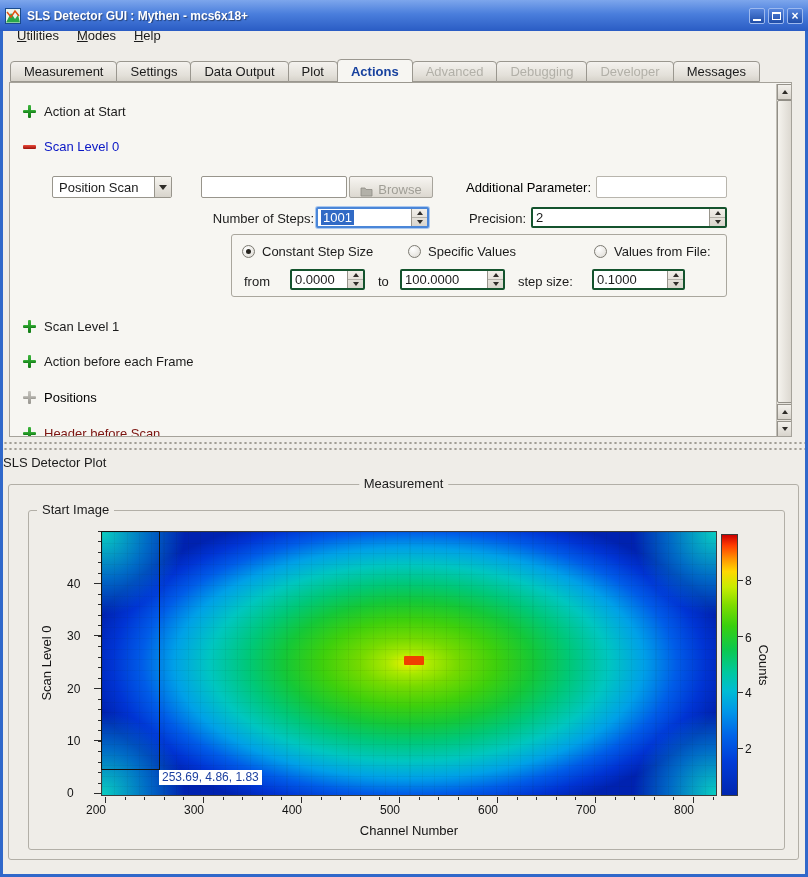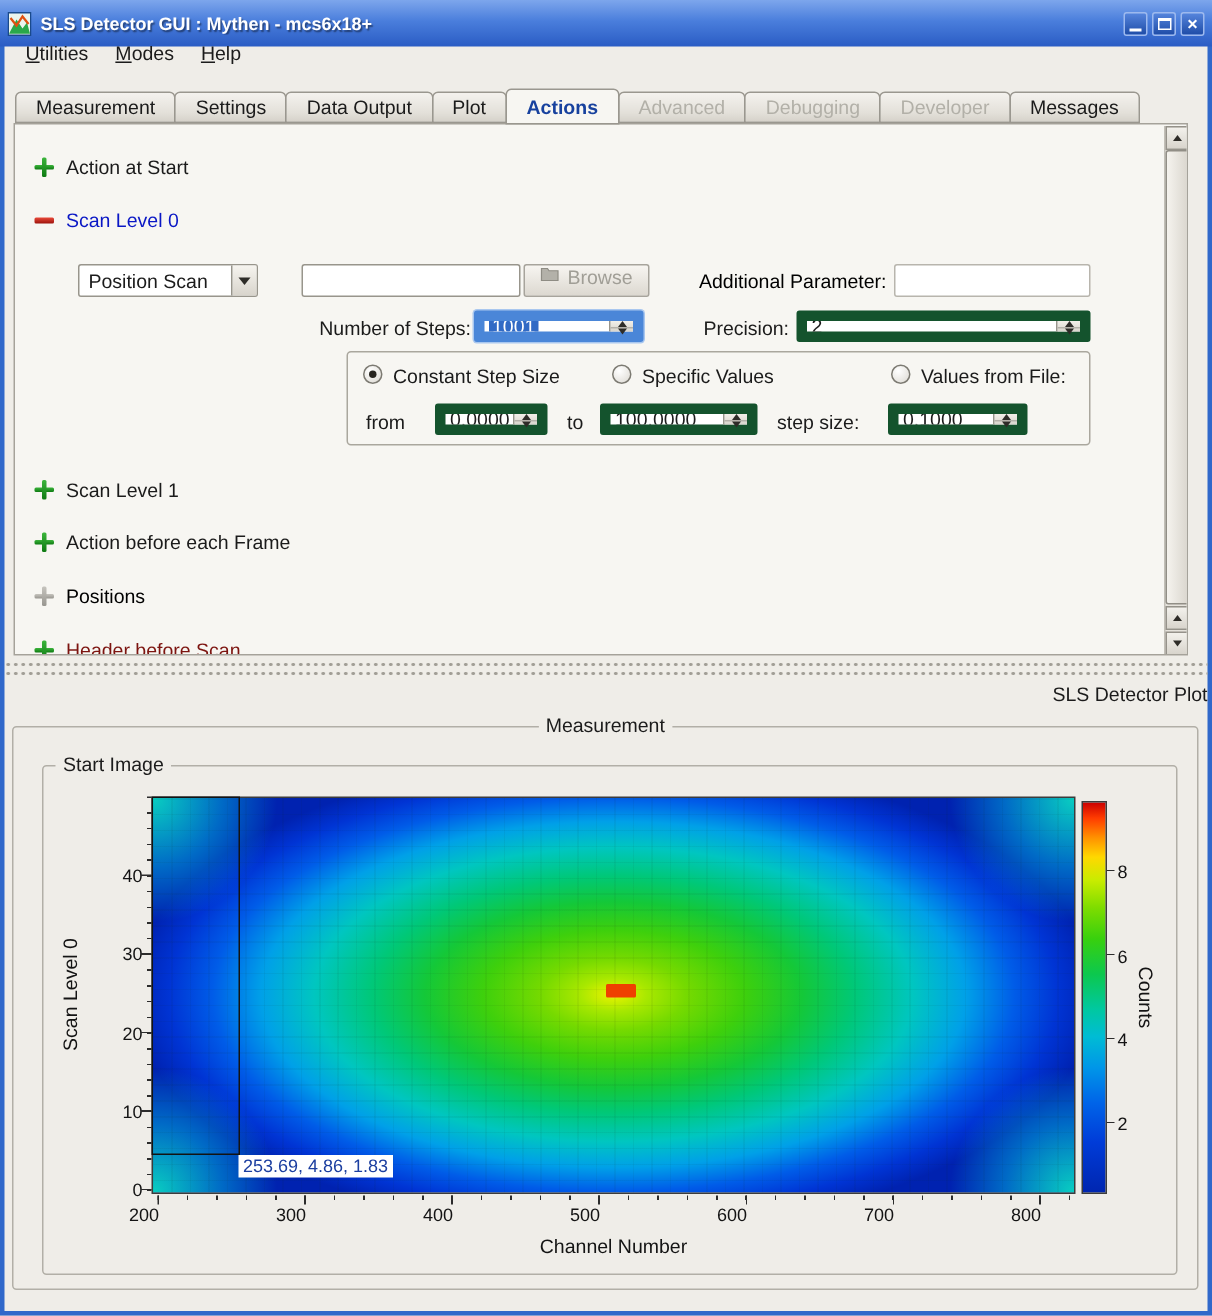--- a/index.html
+++ b/index.html
@@ -51,48 +51,48 @@
   .xplus.gray::before,.xplus.gray::after{background:linear-gradient(#c6c4be,#989690)}
   .xminus{position:relative;width:13px;height:13px;flex:0 0 13px}
   .xminus::before{content:"";position:absolute;left:0;top:5px;width:13px;height:4px;background:linear-gradient(#ea4a3a,#9c120c);border-radius:1px}
 
   .text-input{position:absolute;height:22px;background:#fff;border:1px solid #98958c;border-radius:2px;padding:0 4px;font:inherit}
   .combo{position:absolute;height:22px;border:1px solid #98958c;border-radius:2px;background:#fff;display:flex;align-items:stretch}
   .combo-text{flex:1;display:flex;align-items:center;padding:0 6px;white-space:nowrap}
   .combo-btn{width:17px;background:linear-gradient(#f6f4ef,#d8d4cc);border-left:1px solid #98958c;display:flex;align-items:center;justify-content:center}
   .tri-down{width:0;height:0;border-left:4px solid transparent;border-right:4px solid transparent;border-top:5px solid #2e2c28}
 
-  .btn{position:absolute;height:22px;display:flex;align-items:flex-start;justify-content:center;gap:5px;
+  .btn{position:absolute;height:22px;display:flex;align-items:flex-end;justify-content:center;gap:5px;
     border:1px solid #a7a49c;border-radius:2px;background:linear-gradient(#f7f5f1,#dcd8d0)}
   .btn.disabled{color:#a09e96}
 
-  .spin{position:absolute;height:21px;border:7px solid #14532d;border-radius:2px;background:#fff;display:flex}
+  .spin{position:absolute;height:21px;border:2px solid #14532d;border-radius:2px;background:#fff;display:flex}
   .spin.focused{border-color:#4a86d8;box-shadow:0 0 0 1px #a9c7ef}
   .spin-val{flex:1;display:flex;align-items:center;padding:0 3px;overflow:hidden;white-space:nowrap}
   .sel-text{background:#316ac5;color:#fff;padding:0 2px}
   .spin-btns{width:16px;display:flex;flex-direction:column;border-left:1px solid #98958c;background:linear-gradient(#f2efe9,#d9d5cd)}
   .spin-b{flex:1;display:flex;align-items:center;justify-content:center}
   .spin-b + .spin-b{border-top:1px solid #b4b1a9}
   .tri-up-s{width:0;height:0;border-left:3px solid transparent;border-right:3px solid transparent;border-bottom:4px solid #2e2c28}
   .tri-down-s{width:0;height:0;border-left:3px solid transparent;border-right:3px solid transparent;border-top:4px solid #2e2c28}
 
   .groupbox{position:absolute;border:1px solid #aaa79e;border-radius:3px}
-  .radio-row{position:absolute;display:flex;align-items:flex-start;gap:7px;height:16px;white-space:nowrap}
+  .radio-row{position:absolute;display:flex;align-items:center;gap:7px;height:16px;white-space:nowrap}
   .radio{width:13px;height:13px;border-radius:50%;border:1px solid #7c7a72;background:radial-gradient(circle at 35% 30%,#fff,#dcd9d2);position:relative;flex:0 0 13px}
   .radio.sel::after{content:"";position:absolute;left:3px;top:3px;width:5px;height:5px;border-radius:50%;background:#26241f}
 
   
   .vscroll{position:absolute;left:766px;top:1px;width:16px;height:353px;background:#e6e3dc;border-left:1px solid #c2bfb7}
   .sb-btn{position:absolute;left:0;width:16px;height:16px;border:1px solid #95928a;background:linear-gradient(#f3f1ec,#d8d4cc);display:flex;align-items:center;justify-content:center}
   .sb-thumb{position:absolute;left:0;top:16px;width:16px;height:303px;border:1px solid #918e86;border-radius:2px;background:linear-gradient(to right,#f5f3ee,#dad6ce)}
 
   
   .splitter{position:absolute;left:3px;top:440px;width:802px;height:12px;
     background-image:radial-gradient(circle,#a19e96 1px,transparent 1.3px);background-size:5px 6px}
-  .dock-title{position:absolute;left:3px;top:455px;width:802px;text-align:right}
+  .dock-title{position:absolute;left:3px;top:455px;width:802px;text-align:left}
 
   
   .fieldset{position:absolute;border:1px solid #b2afa7;border-radius:3px}
   .legend{position:absolute;top:-9px;background:#efede8;padding:0 5px;white-space:nowrap}
   .legend.centered{left:50%;transform:translateX(-50%)}
 
   
   .canvas{position:absolute;left:72px;top:20px;width:616px;height:265px;border:1px solid #3c3c3c;
     background:
       repeating-linear-gradient(to right, rgba(15,35,15,0.05) 0 1px, transparent 1px 12.3px),
@@ -108,21 +108,21 @@
   .zoomrect{position:absolute;left:-1px;top:-1px;width:59px;height:239px;border:1px solid #131313}
   .maxmarker{position:absolute;left:302px;top:124px;width:20px;height:9px;background:#ef4000;border-radius:1px}
   .readout{position:absolute;left:57px;top:238px;background:#fff;color:#1c3fa0;font-size:12px;line-height:15px;padding:0 3px;white-space:nowrap}
   .strip{position:absolute}
   .y-major{left:65px;top:72px;width:7px;height:211px;background:repeating-linear-gradient(to bottom,#2c2c2c 0 1px,transparent 1px 52.4px)}
   .y-minor{left:69px;top:20px;width:3px;height:263px;background:repeating-linear-gradient(to bottom,#2c2c2c 0 1px,transparent 1px 10.48px)}
   .x-major{left:76px;top:286px;width:589px;height:6px;background:repeating-linear-gradient(to right,#2c2c2c 0 1px,transparent 1px 98px)}
   .x-minor{left:76px;top:286px;width:613px;height:3px;background:repeating-linear-gradient(to right,#2c2c2c 0 1px,transparent 1px 19.6px)}
   .z-ticks{left:709px;top:69px;width:5px;height:170px;background:repeating-linear-gradient(to bottom,#2c2c2c 0 1px,transparent 1px 56px)}
   .tick{position:absolute;font-size:12px;color:#141414;line-height:14px}
-  .ylab{left:38px;width:28px;text-align:right}
+  .ylab{left:38px;width:28px;}
   .xlab{top:292px;width:40px;}
   .zlab{left:716px;width:20px}
   .axis-title{position:absolute;font-size:13px;color:#141414;text-align:center;white-space:nowrap}
   .cbar{position:absolute;left:692px;top:23px;width:17px;height:262px;border:1px solid #3c3c3c;
     background:linear-gradient(to bottom,
       #cc0000 0%, #ff3c00 4%, #ff9100 9%, #ffd800 14%, #c8ec00 20%,
       #7edc00 27%, #38d00e 35%, #0cc84e 44%, #00c8a0 53%, #00bcd4 60%,
       #0096e8 68%, #0064e8 77%, #003cd8 87%, #0026b0 100%)}
 </style>
 </head>

